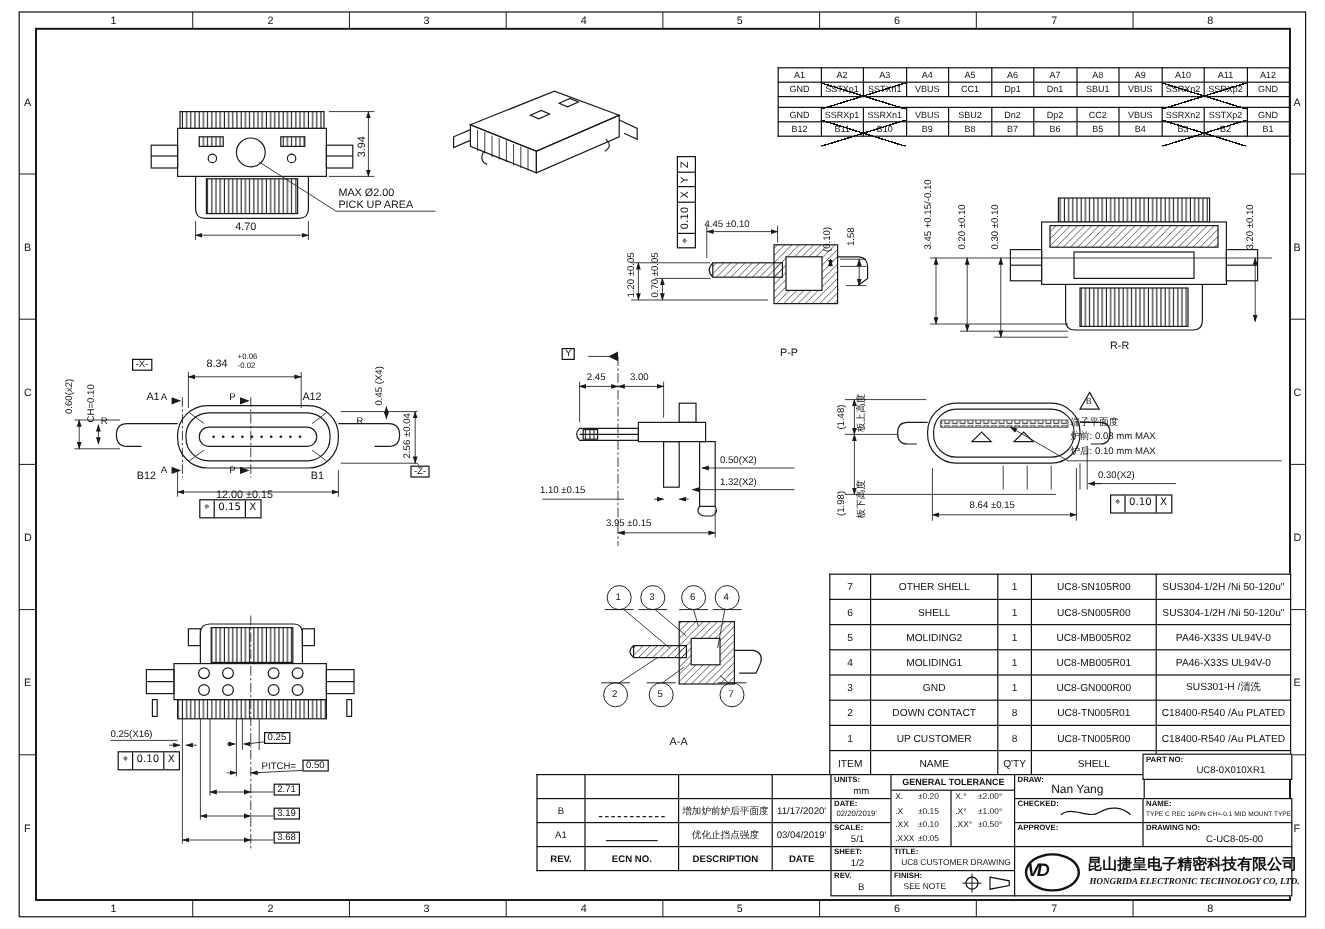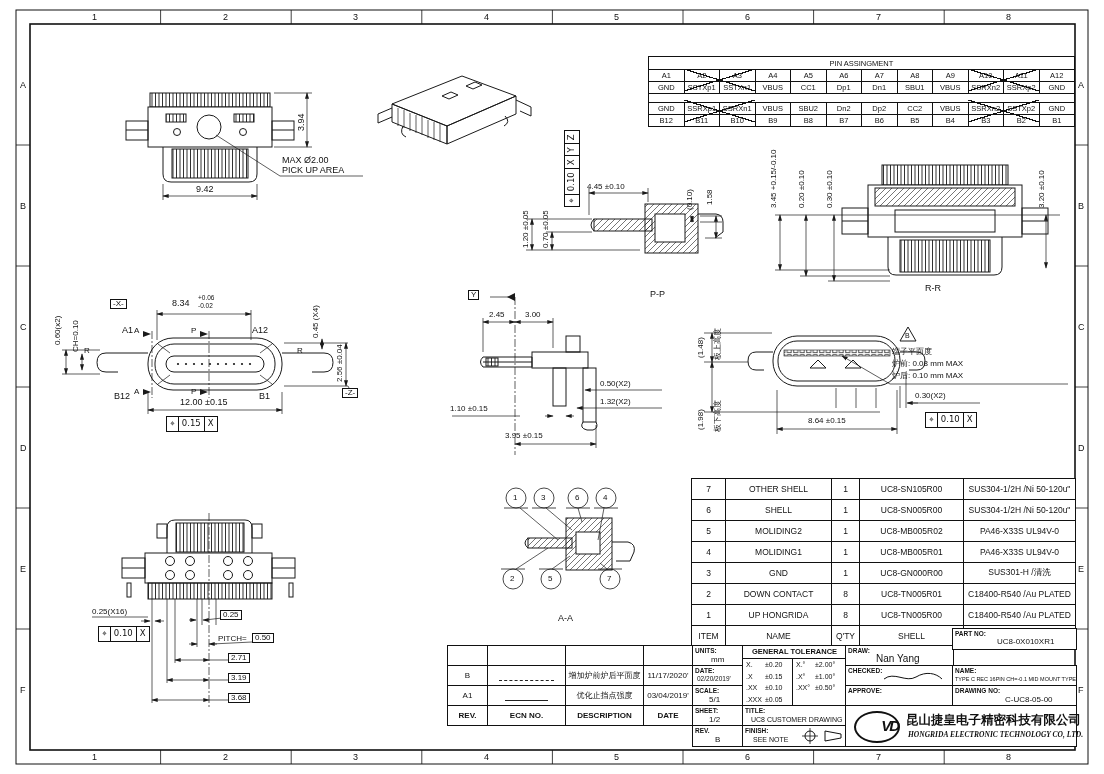--- a/index.html
+++ b/index.html
@@ -24,21 +24,21 @@
   #bom-table{width:384px;} #bom-table td{font-size:8.5px;height:20px;}
   #rev-table{width:245px;} #rev-table td{font-size:8px;height:19px;}
   .xcross{position:absolute;background:
      linear-gradient(to top right, rgba(0,0,0,0) calc(50% - 0.6px), #111 calc(50% - 0.6px), #111 calc(50% + 0.6px), rgba(0,0,0,0) calc(50% + 0.6px)),
      linear-gradient(to bottom right, rgba(0,0,0,0) calc(50% - 0.6px), #111 calc(50% - 0.6px), #111 calc(50% + 0.6px), rgba(0,0,0,0) calc(50% + 0.6px));}
   .tb{position:absolute;border:1px solid #111;background:#fff;}
   .tb .lab{position:absolute;left:2px;top:1px;font-size:6.5px;font-weight:bold;}
   .ln-dash{border-top:1px dashed #222;width:72%;margin:9px auto 0;}
   .ln-solid{border-top:1px solid #222;width:55%;margin:9px auto 0;}
   .logo-oval{position:absolute;border:2.5px solid #111;border-radius:50%;width:42px;height:28px;
-             text-align:right;font-weight:bold;font-style:italic;font-size:15px;line-height:26px;letter-spacing:-2px;}
+             text-align:left;font-weight:bold;font-style:italic;font-size:15px;line-height:26px;letter-spacing:-2px;}
 </style>
 </head>
 <body>
 
 <div class="sheet">
 
 <svg width="1104" height="774" viewBox="0 0 1104 774">
   <defs>
     <pattern id="vl" width="7" height="10" patternUnits="userSpaceOnUse">
       <path d="M1.5 0 V10 M5 0 V10" stroke="#1a1a1a" stroke-width="0.9"></path>
@@ -335,23 +335,20 @@
 <span class="zone" style="left:20px;top:685px">F</span>
 <span class="zone" style="left:1078px;top:80px">A</span>
 <span class="zone" style="left:1078px;top:201px">B</span>
 <span class="zone" style="left:1078px;top:322px">C</span>
 <span class="zone" style="left:1078px;top:443px">D</span>
 <span class="zone" style="left:1078px;top:564px">E</span>
 <span class="zone" style="left:1078px;top:685px">F</span>
 
 <table class="tbl" id="pin-table" style="left:648px;top:56px">
   <tbody>
-        <tr>
-    <td colspan="12" style="height:12px">PIN ASSINGMENT</td>
-  </tr>
   <tr>
     <td>A1</td>
           <td>A2</td>
           <td>A3</td>
           <td>A4</td>
           <td>A5</td>
           <td>A6</td>
           <td>A7</td>
           <td>A8</td>
           <td>A9</td>
@@ -404,21 +401,21 @@
           <td>B2</td>
           <td>B1</td>
   </tr>
 </tbody>
     </table>
 <div class="xcross" style="left:684px;top:69px;width:71px;height:22px"></div>
 <div class="xcross" style="left:968px;top:69px;width:71px;height:22px"></div>
 <div class="xcross" style="left:684px;top:100px;width:71px;height:22px"></div>
 <div class="xcross" style="left:968px;top:100px;width:71px;height:22px"></div>
 
-<span class="t" style="left:196px;top:185px">9.42</span>
+<span class="t" style="left:196px;top:185px">4.70</span>
 <span class="t v" style="left:297px;top:131px">3.94</span>
 <span class="t" style="left:282px;top:156px">MAX Ø2.00</span>
 <span class="t" style="left:282px;top:166px">PICK UP AREA</span>
 
 <span class="t v s8" style="left:522px;top:248px">1.20 ±0.05</span>
 <span class="t v s8" style="left:542px;top:248px">0.70 ±0.05</span>
 <div class="fcf fcfv" style="left:564px;top:207px">
   <span>⌖</span>
       <span>0.10</span>
       <span>X</span>
@@ -447,21 +444,21 @@
 <span class="t" style="left:114px;top:392px">B12</span>
 <span class="t" style="left:259px;top:392px">B1</span>
 <span class="t s8" style="left:84px;top:347px">R</span>
 <span class="t s8" style="left:297px;top:347px">R</span>
 <span class="t s8" style="left:134px;top:327px">A</span>
 <span class="t s8" style="left:191px;top:327px">P</span>
 <span class="t s8" style="left:134px;top:388px">A</span>
 <span class="t s8" style="left:191px;top:388px">P</span>
 <span class="t v s8" style="left:312px;top:338px">0.45 (X4)</span>
 <span class="t v s8" style="left:336px;top:382px">2.56 ±0.04</span>
-<span class="t" style="left:180px;top:398px">12.00 ±0.15</span>
+<span class="t" style="left:180px;top:408px">12.00 ±0.15</span>
 <div class="fcf" style="left:166px;top:416px">
   <span>⌖</span>
       <span>0.15</span>
       <span>X</span>
 </div>
 <span class="t bx s8" style="left:342px;top:388px">-Z-</span>
 
 <span class="t bx s8" style="left:468px;top:290px">Y</span>
 <span class="t s8" style="left:489px;top:311px">2.45</span>
 <span class="t s8" style="left:525px;top:311px">3.00</span>
@@ -554,21 +551,21 @@
         </tr>
   <tr>
           <td>2</td>
           <td>DOWN CONTACT</td>
           <td>8</td>
           <td>UC8-TN005R01</td>
           <td>C18400-R540 /Au PLATED</td>
         </tr>
   <tr>
           <td>1</td>
-          <td>UP HONGRIDA</td>
+          <td>UP CUSTOMER</td>
           <td>8</td>
           <td>UC8-TN005R00</td>
           <td>C18400-R540 /Au PLATED</td>
         </tr>
   <tr>
           <td>ITEM</td>
           <td>NAME</td>
           <td>Q'TY</td>
           <td>SHELL</td>
           <td>MATERIAC/FINISH</td>

